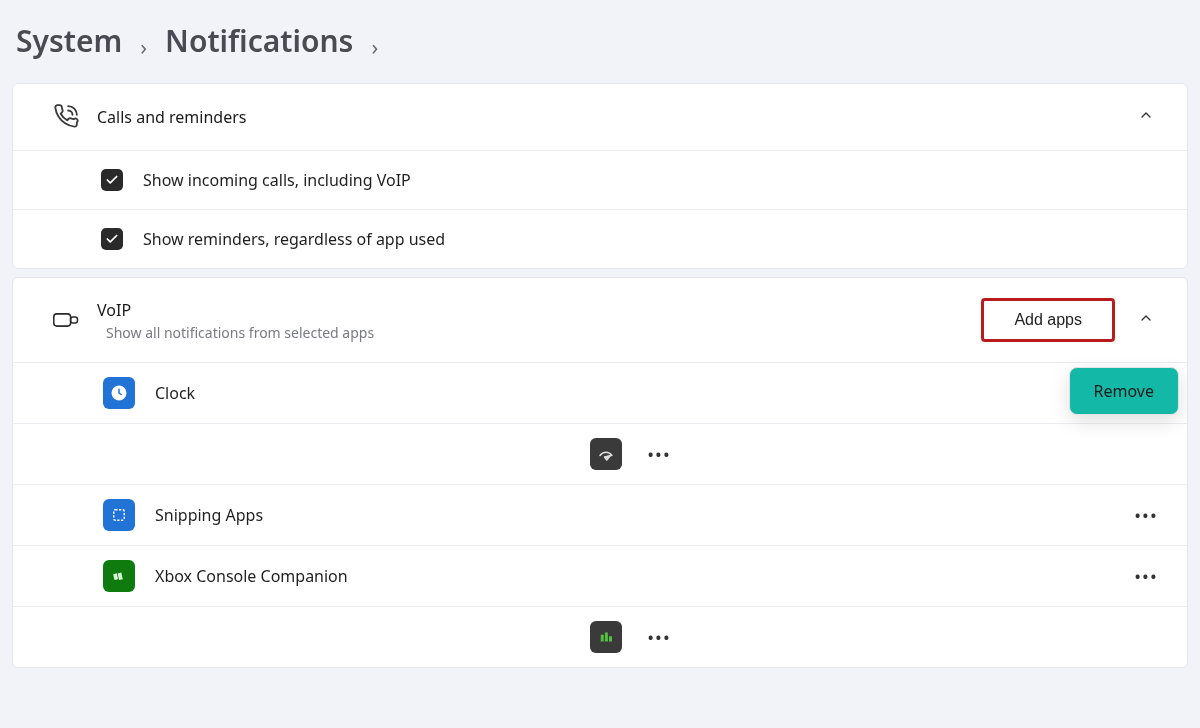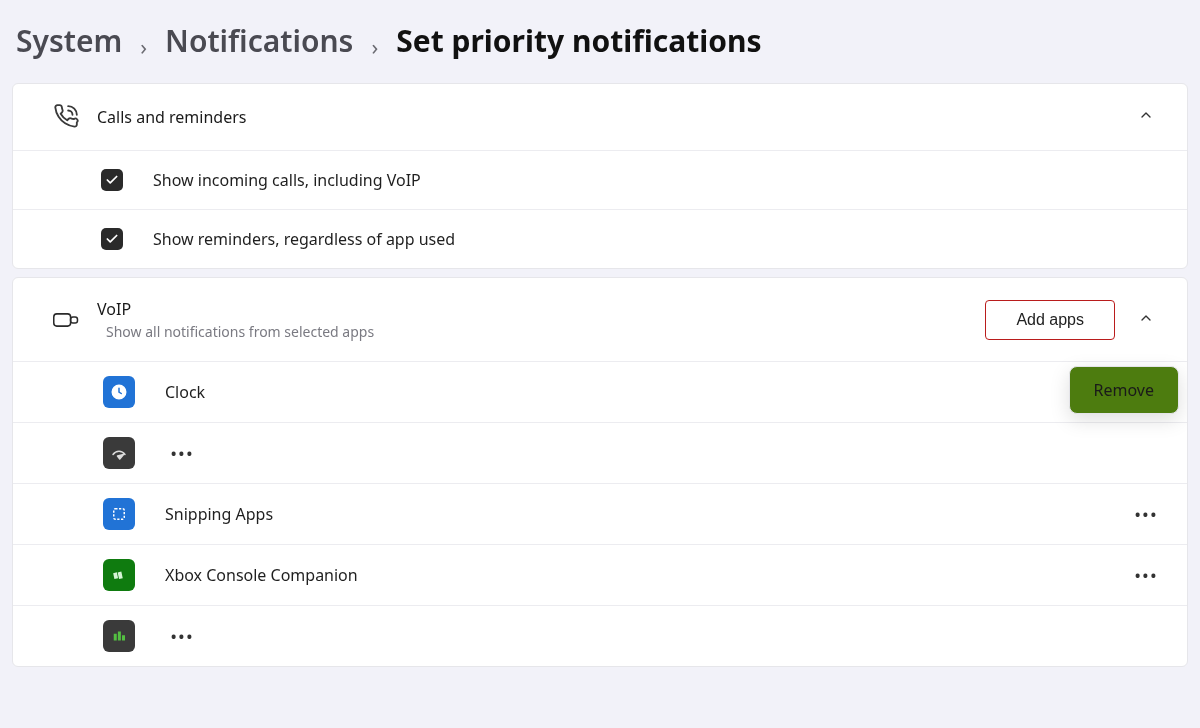--- a/index.html
+++ b/index.html
@@ -31,29 +31,30 @@
     padding: 20px 24px 20px 40px;
     gap: 18px;
   }
   .card-header .lead-icon { width: 26px; display:flex; justify-content:center; align-items:center; }
   .card-header .title-block { flex: 1; }
   .card-header .title { font-size: 16px; color: #1a1a1a; }
   .card-header .subtitle { font-size: 14px; color: #7a7a82; margin-top: 2px; margin-left: 9px; }
   .card-header .actions { display:flex; align-items:center; gap:14px; }
   .expand-chevron { width: 34px; text-align:center; color:#444; cursor:pointer; }
   .add-btn {
-    border: 1px solid #b91c1c; background:#fff;
+    border: 3px solid #b91c1c; background:#fff;
     border-radius: 4px; padding: 10px 30px;
     font-size: 16px; color:#222; cursor:pointer;
   }
   .row {
     display:flex; align-items:center;
     border-top:1px solid #ececf0;
     padding: 16px 24px 16px 90px;
-    gap: 30px;
+    gap: 20px;
+    justify-content: center;
   }
   .row.checkbox-row { padding-left: 88px; padding-top:18px; padding-bottom:18px; }
   .row.app-row { padding-top:14px; padding-bottom:14px; }
   .checkbox {
     width: 22px; height: 22px; border-radius: 5px;
     background: #2a2a2a; display:flex; align-items:center; justify-content:center;
     flex-shrink:0;
   }
   .checkbox svg { stroke:#fff; }
   .row-label { flex:1; font-size:16px; color:#1f1f1f; }
@@ -63,41 +64,40 @@
     display:flex; align-items:center; justify-content:center;
     flex-shrink:0; color:#fff;
   }
   .app-icon svg { width: 18px; height:18px; }
   .more-btn {
     width:34px; height:30px; display:flex; align-items:center; justify-content:center;
     font-size:18px; color:#333; letter-spacing:1px; cursor:pointer;
   }
   .flyout {
     position:absolute; right: 8px;
-    background:#4d7c0f; border:1px solid #e4e4e9;
+    background:#14b8a6; border:1px solid #e4e4e9;
     border-radius:8px; box-shadow: 0 6px 20px rgba(0,0,0,.13);
     padding: 12px 24px; font-size:16px;
   }
   .rel { position:relative; }
   .row.first-app { position:relative; }
 
   
   .breadcrumb a { color: inherit; text-decoration: none; cursor:pointer; }
 </style>
 </head>
 <body>
 
 <div class="page">
 
   <div class="breadcrumb">
     <a>System</a>
     <span class="chevron">›</span>
     <a>Notifications</a>
     <span class="chevron">›</span>
-    <span class="current">Set priority notifications</span>
   </div>
 
   <div class="card">
     <div class="card-header">
       <span class="lead-icon">
         <svg width="26" height="26" viewBox="0 0 24 24" fill="none" stroke="#3a3a3a" stroke-width="1.7" stroke-linecap="round" stroke-linejoin="round">
           <path d="M22 16.92v2a2 2 0 0 1-2.18 2 19.8 19.8 0 0 1-8.63-3.07 19.5 19.5 0 0 1-6-6A19.8 19.8 0 0 1 2.12 3.18 2 2 0 0 1 4.11 1h2a2 2 0 0 1 2 1.72c.13.96.36 1.9.7 2.8a2 2 0 0 1-.45 2.11L7.09 9a16 16 0 0 0 6 6l1.37-1.37a2 2 0 0 1 2.11-.45c.9.34 1.84.57 2.8.7A2 2 0 0 1 22 16.92z"></path>
           <path d="M14 2a8 8 0 0 1 8 8"></path>
           <path d="M14 6a4 4 0 0 1 4 4"></path>
         </svg>

